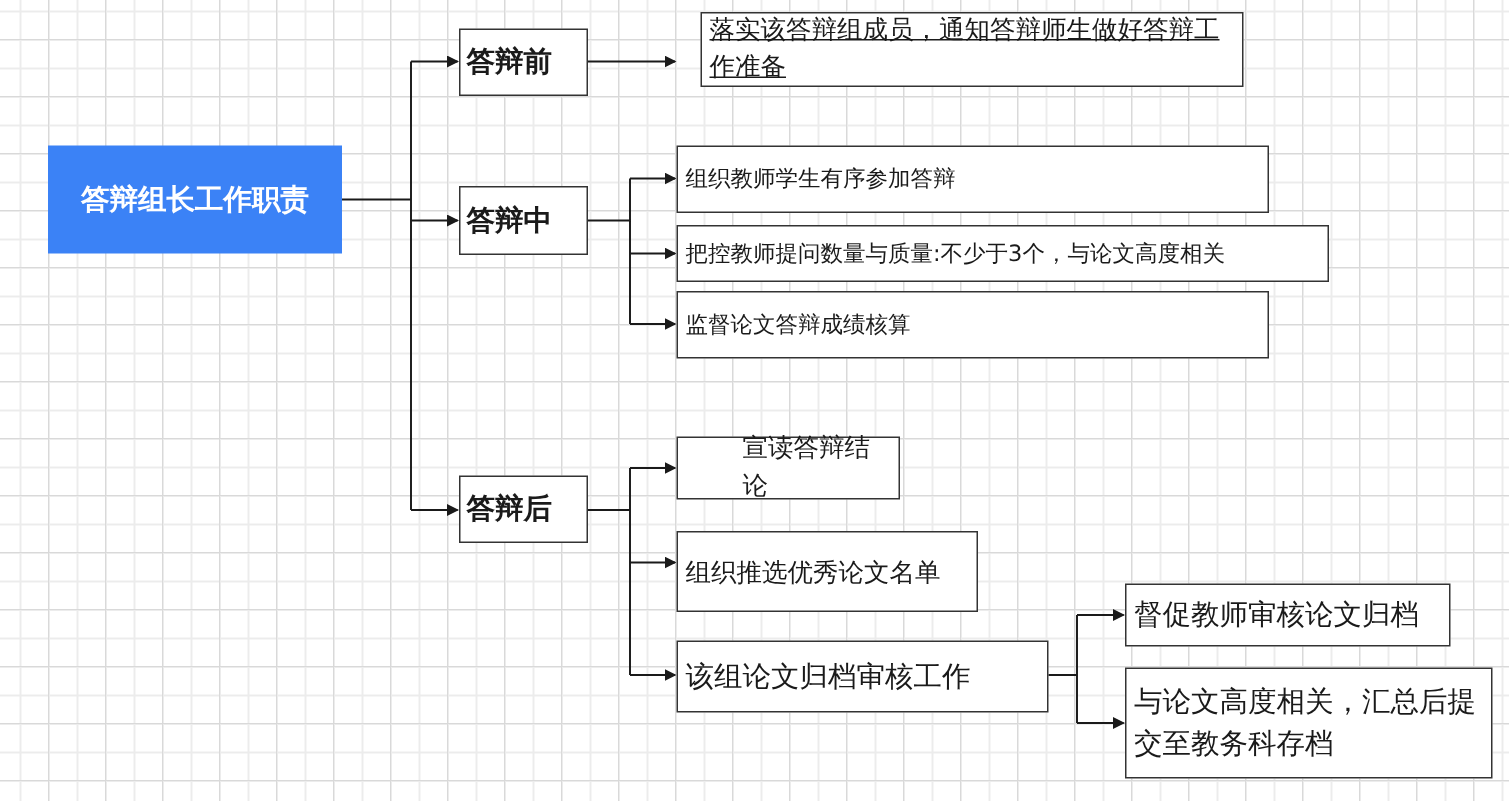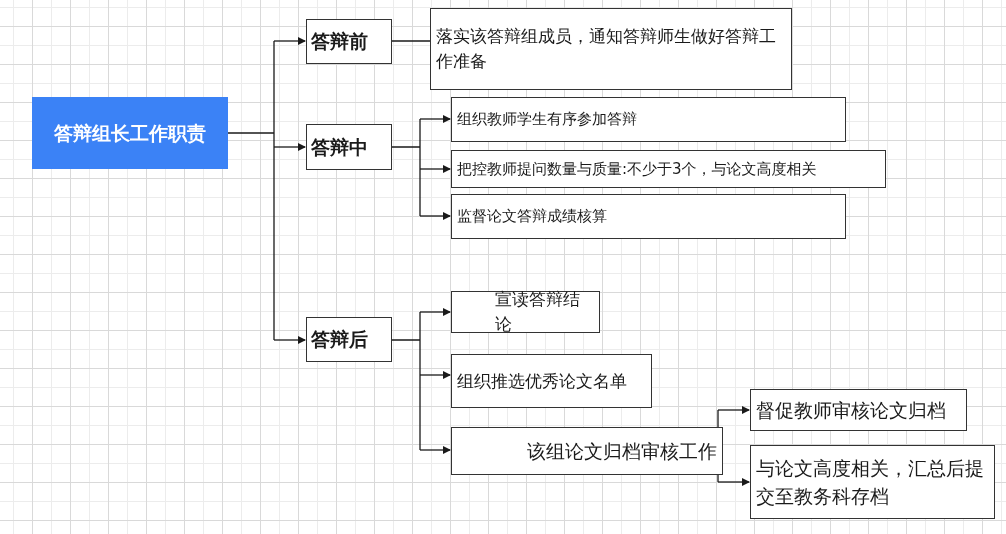--- a/index.html
+++ b/index.html
@@ -73,41 +73,41 @@
 <div class="node phase" style="left:306px; top:19px; width:86px; height:45px;">
   <span>答辩前</span>
 </div>
 <div class="node phase" style="left:306px; top:124px; width:86px; height:46px;">
   <span>答辩中</span>
 </div>
 <div class="node phase" style="left:306px; top:317px; width:86px; height:45px;">
   <span>答辩后</span>
 </div>
 
-<div class="node" style="left:430px; top:8px; width:362px; height:82px;">
+<div class="node" style="left:467px; top:8px; width:362px; height:50px;text-decoration:underline;">
   <span style="width:350px;">落实该答辩组成员，通知答辩师生做好答辩工作准备</span>
 </div>
 
 <div class="node small" style="left:451px; top:97px; width:395px; height:45px;">
   <span>组织教师学生有序参加答辩</span>
 </div>
 <div class="node small" style="left:451px; top:150px; width:435px; height:38px;">
   <span>把控教师提问数量与质量:不少于3个，与论文高度相关</span>
 </div>
 <div class="node small" style="left:451px; top:194px; width:395px; height:45px;">
   <span>监督论文答辩成绩核算</span>
 </div>
 
 <div class="node center" style="left:451px; top:291px; width:149px; height:42px;">
   <span>宣读答辩结论</span>
 </div>
 <div class="node" style="left:451px; top:354px; width:201px; height:54px;font-family:Liberation Serif, serif;">
   <span>组织推选优秀论文名单</span>
 </div>
-<div class="node" style="left:451px; top:427px; width:272px; height:48px; font-size:19px;justify-content:flex-end;">
+<div class="node" style="left:451px; top:427px; width:248px; height:48px; font-size:19px;">
   <span>该组论文归档审核工作</span>
 </div>
 
 <div class="node" style="left:750px; top:389px; width:217px; height:42px; font-size:19px;text-align:right;">
   <span>督促教师审核论文归档</span>
 </div>
 <div class="node" style="left:750px; top:445px; width:245px; height:74px; font-size:19px; line-height:28px;">
   <span style="width:234px;">与论文高度相关，汇总后提交至教务科存档</span>
 </div>
 

